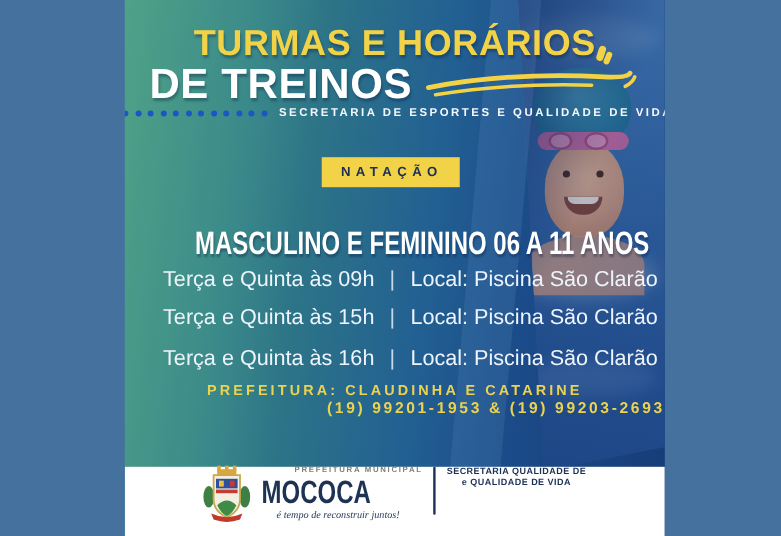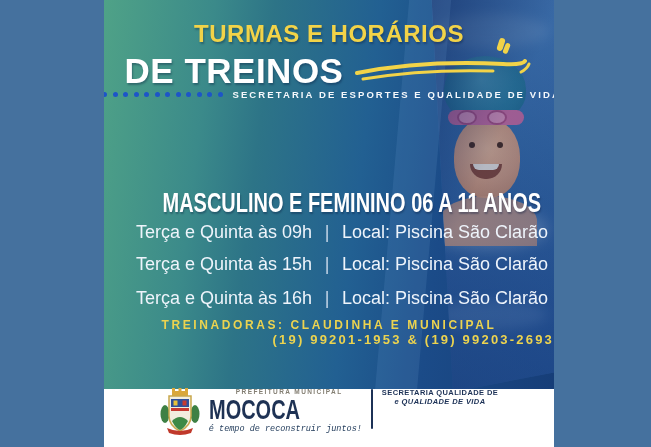--- a/index.html
+++ b/index.html
@@ -24,21 +24,21 @@
   .eye-left{position:absolute;left:48px;top:142px;width:6px;height:6px;border-radius:50%;background:#4a2c1d;}
   .eye-right{position:absolute;left:76px;top:142px;width:6px;height:6px;border-radius:50%;background:#4a2c1d;}
   .smile{position:absolute;left:49px;top:164px;width:32px;height:15px;border-radius:0 0 26px 26px;background:#8a4a38;overflow:hidden;}
   .smile::after{content:"";position:absolute;left:3px;top:0;width:26px;height:6px;background:#f6f2ea;border-radius:0 0 8px 8px;}
   .shoulders{position:absolute;left:18px;top:196px;width:98px;height:50px;border-radius:50% 50% 0 0;background:#d9a182;opacity:.8;}
   .photo-overlay{position:absolute;inset:0;background:
     linear-gradient(115deg,rgba(13,35,90,.70) 0%,rgba(13,35,90,.28) 45%,rgba(16,45,110,.38) 100%);}
   .diag-accent{position:absolute;left:288px;top:0;width:42px;height:392px;background:rgba(120,170,220,.14);transform:skewX(-5deg);}
   
   .title1{position:absolute;top:20px;left:0;width:100%;margin:0;text-align:center;
-    font-size:24px;font-weight:bold;letter-spacing:.5px;color:#f2d348;
+    font-size:30px;font-weight:bold;letter-spacing:.5px;color:#f2d348;
     text-shadow:1px 2px 2px rgba(10,25,60,.35);white-space:nowrap;}
   .title2row{position:absolute;top:51px;left:0;width:100%;display:flex;align-items:center;justify-content:center;gap:10px;}
   .title2{margin:0;font-size:35px;font-weight:bold;letter-spacing:.5px;color:#ffffff;
     text-shadow:1px 2px 2px rgba(10,25,60,.35);white-space:nowrap;}
   .comma-accent{position:absolute;left:394px;top:38px;width:6px;height:13px;border-radius:3px;background:#f2d348;transform:rotate(18deg);}
   .comma-accent::after{content:"";position:absolute;left:7px;top:3px;width:5px;height:11px;border-radius:3px;background:#f2d348;transform:rotate(4deg);}
   .subtitle-row{position:absolute;top:89px;left:0;width:100%;display:flex;align-items:center;}
   .dots{display:flex;align-items:center;gap:5.5px;margin-left:-2px;}
   .dots span{width:5px;height:5px;border-radius:50%;background:#1d55c8;display:block;}
   .subtitle{margin-left:10px;font-size:9.5px;font-weight:bold;letter-spacing:2.1px;color:#f5f8fc;white-space:nowrap;}
@@ -57,26 +57,26 @@
     font-size:12px;font-weight:bold;letter-spacing:2.6px;color:#ecd34f;white-space:nowrap;}
   .trainers2{position:absolute;top:332px;left:0;width:100%;text-align:right;
     font-size:13px;font-weight:bold;letter-spacing:2.2px;color:#ecd34f;white-space:nowrap;}
   
   .footer{position:absolute;left:0;top:389px;width:100%;height:58px;background:#ffffff;
     display:flex;align-items:flex-start;justify-content:center;gap:9px;}
   .crest{flex:0 0 auto;margin-top:-2px;}
   .brand{display:flex;flex-direction:column;align-items:flex-start;line-height:1;}
   .org-small{font-size:6.5px;font-weight:bold;letter-spacing:1.4px;color:#837e72;margin-left:27px;margin-bottom:1px;}
   .org-name{font-size:27px;font-weight:bold;color:#1e3254;letter-spacing:0;transform:scaleX(.74);transform-origin:0 50%;white-space:nowrap;}
-  .org-slogan{font-family:Liberation Mono, monospace;font-style:italic;font-size:8.5px;color:#27405f;margin-top:1px;margin-left:0;white-space:nowrap;}
+  .org-slogan{font-family:Liberation Serif, serif;font-style:italic;font-size:8.5px;color:#27405f;margin-top:1px;margin-left:12px;white-space:nowrap;}
   .divider{width:2px;height:40px;background:#1c3156;border-radius:1px;}
   .dept{display:flex;flex-direction:column;align-items:center;line-height:1.15;color:#1c3156;}
   .dept-1{font-size:7.5px;font-weight:bold;letter-spacing:.4px;white-space:nowrap;}
   .dept-2{font-size:14px;font-weight:bold;letter-spacing:.6px;white-space:nowrap;}
-  .dept-3{font-size:7.5px;font-weight:bold;letter-spacing:.4px;white-space:nowrap;font-style:italic;}
+  .dept-3{font-size:7.5px;font-weight:bold;letter-spacing:.4px;white-space:nowrap;}
 </style>
 </head>
 <body>
 
 <div class="stage">
   <div class="poster">
 
     <div class="photo">
       <div class="streak1"></div>
       <div class="streak2"></div>
@@ -116,40 +116,41 @@
         <span></span>
           <span></span>
           <span></span>
           <span></span>
           <span></span>
           <span></span>
       </div>
       <div class="subtitle">SECRETARIA DE ESPORTES E QUALIDADE DE VIDA</div>
     </div>
 
+    <div class="badge">NATAÇÃO</div>
 
     <div class="heading">MASCULINO E FEMININO 06 A 11 ANOS</div>
 
     <div class="sched-row row0">
       <span class="time">Terça e Quinta às 09h</span>
       <span class="sep">|</span>
       <span class="loc">Local: Piscina São Clarão</span>
     </div>
     <div class="sched-row row1">
       <span class="time">Terça e Quinta às 15h</span>
       <span class="sep">|</span>
       <span class="loc">Local: Piscina São Clarão</span>
     </div>
     <div class="sched-row row2">
       <span class="time">Terça e Quinta às 16h</span>
       <span class="sep">|</span>
       <span class="loc">Local: Piscina São Clarão</span>
     </div>
 
-    <div class="trainers1">TREINADORAS: CLAUDINHA E MUNICIPAL</div>
+    <div class="trainers1">PREFEITURA: CLAUDINHA E CATARINE</div>
     <div class="trainers2">(19) 99201-1953 &amp; (19) 99203-2693</div>
 
     <div class="footer">
       <svg class="crest" width="40" height="48" viewBox="0 0 40 48">
         <ellipse cx="5" cy="27" rx="4.5" ry="9" fill="#3e8044"></ellipse>
         <ellipse cx="35" cy="27" rx="4.5" ry="9" fill="#3e8044"></ellipse>
         <rect x="12" y="4" width="16" height="5" fill="#d9a73c"></rect>
         <rect x="12" y="1" width="3" height="4" fill="#d9a73c"></rect>
         <rect x="18.5" y="1" width="3" height="4" fill="#d9a73c"></rect>
         <rect x="25" y="1" width="3" height="4" fill="#d9a73c"></rect>

